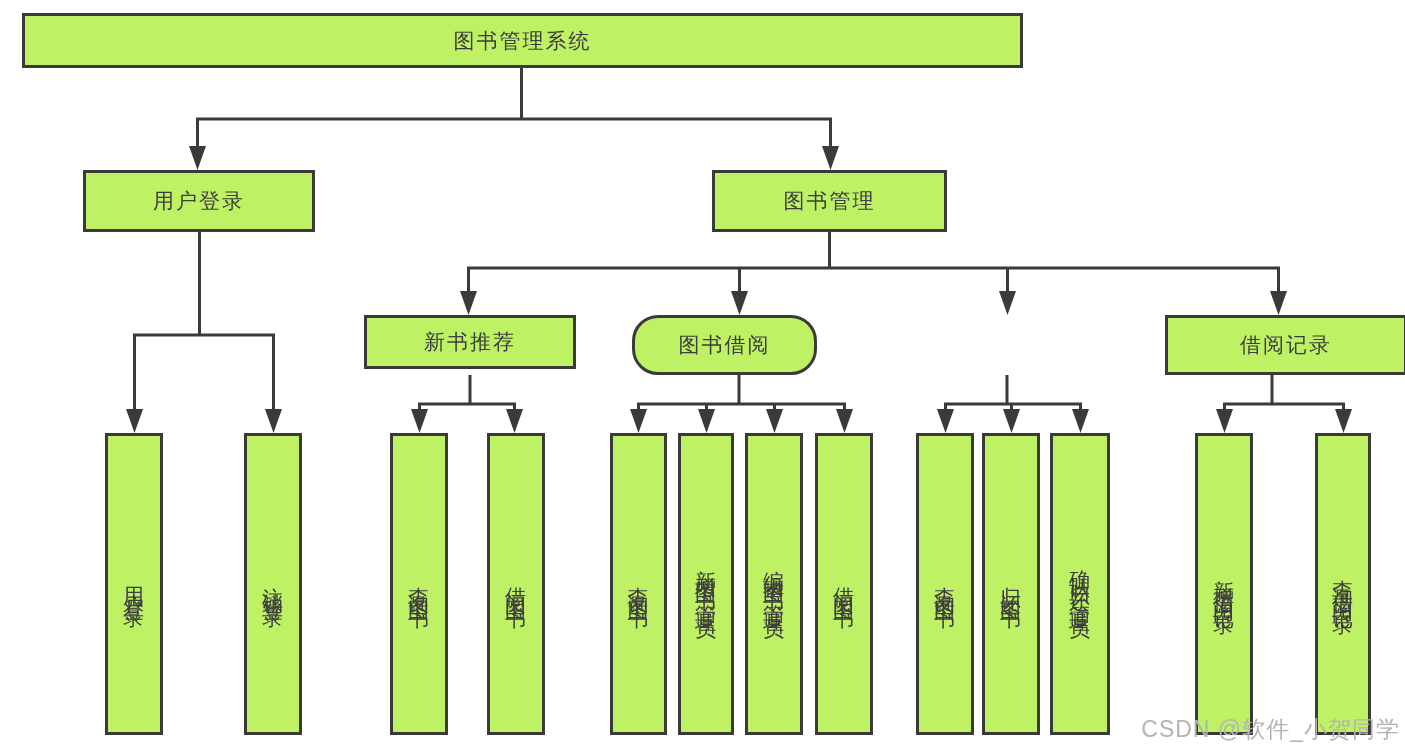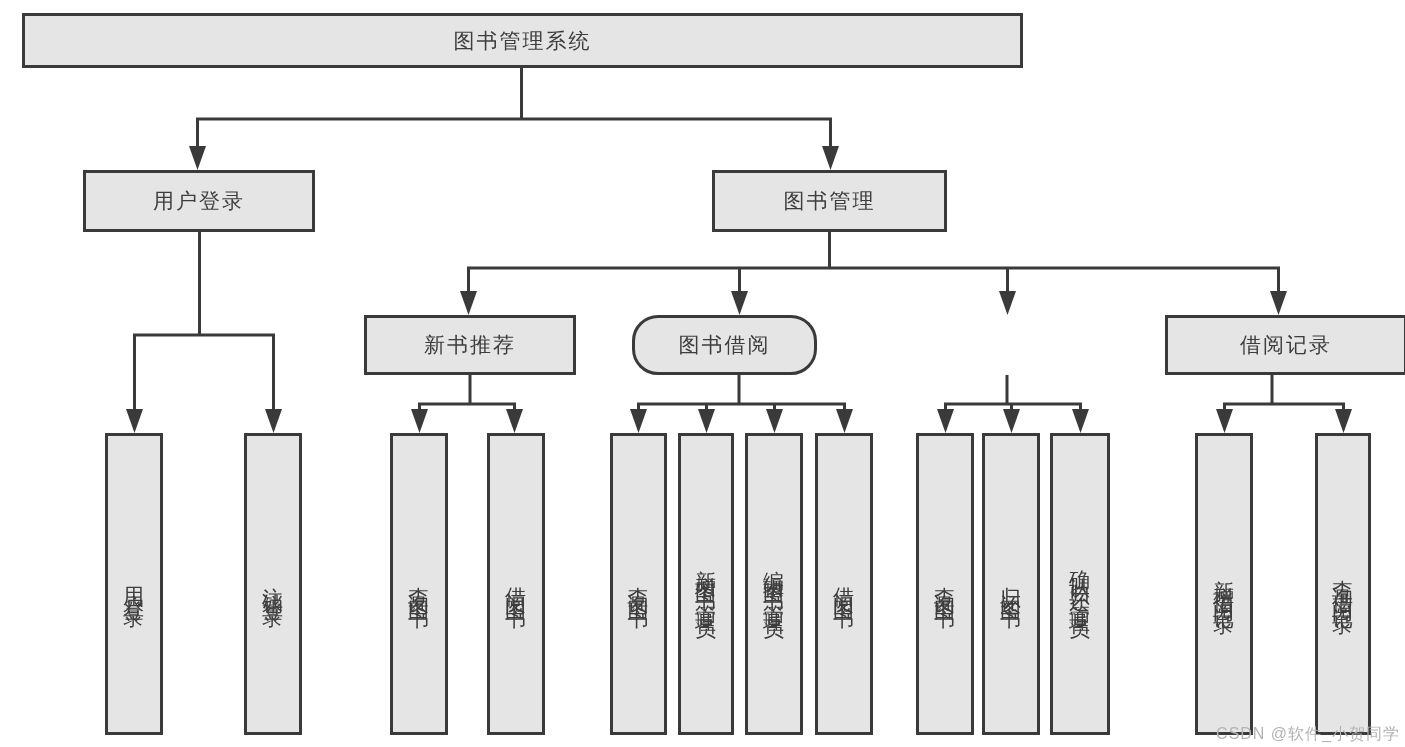--- a/index.html
+++ b/index.html
@@ -12,21 +12,21 @@
     overflow: hidden;
   }
   #wires {
     position: absolute;
     left: 0; top: 0;
     z-index: 1;
   }
   .node {
     position: absolute;
     box-sizing: border-box;
-    background: #e5e5e5;
+    background: #bef264;
     border: 3px solid #3a3a3a;
     display: flex;
     align-items: center;
     justify-content: center;
     z-index: 2;
   }
   .node .lbl {
     font-size: 21px;
     color: #3d3d3d;
     letter-spacing: 2px;
@@ -37,21 +37,21 @@
     text-orientation: mixed;
     letter-spacing: 7px;
     font-size: 21px;
     white-space: normal;
     line-height: 1;
   }
   #watermark {
     position: absolute;
     right: 5px;
     bottom: 2px;
-    font-size: 16px;
+    font-size: 23px;
     color: #b3b3b3;
     letter-spacing: 1px;
     z-index: 3;
   }
 </style>
 </head>
 <body>
 
 <div id="stage">
 
@@ -92,21 +92,21 @@
     <span class="lbl">图书管理系统</span>
   </div>
 
   <div class="node" style="left:83px; top:170px; width:232px; height:62px;">
     <span class="lbl">用户登录</span>
   </div>
   <div class="node" style="left:712px; top:170px; width:235px; height:62px;align-items:center;">
     <span class="lbl">图书管理</span>
   </div>
 
-  <div class="node" style="left:364px; top:315px; width:212px; height:60px;font-family:Liberation Serif, serif;">
+  <div class="node" style="left:364px; top:315px; width:212px; height:54px;font-family:Liberation Serif, serif;">
     <span class="lbl">新书推荐</span>
   </div>
   <div class="node" style="left:632px; top:315px; width:185px; height:60px;border-radius:26px;">
     <span class="lbl">图书借阅</span>
   </div>
   <div class="node" style="left:1165px; top:315px; width:242px; height:60px;">
     <span class="lbl">借阅记录</span>
   </div>
 
   <div class="node leaf" style="left:105px; top:433px; width:58px; height:302px;">

